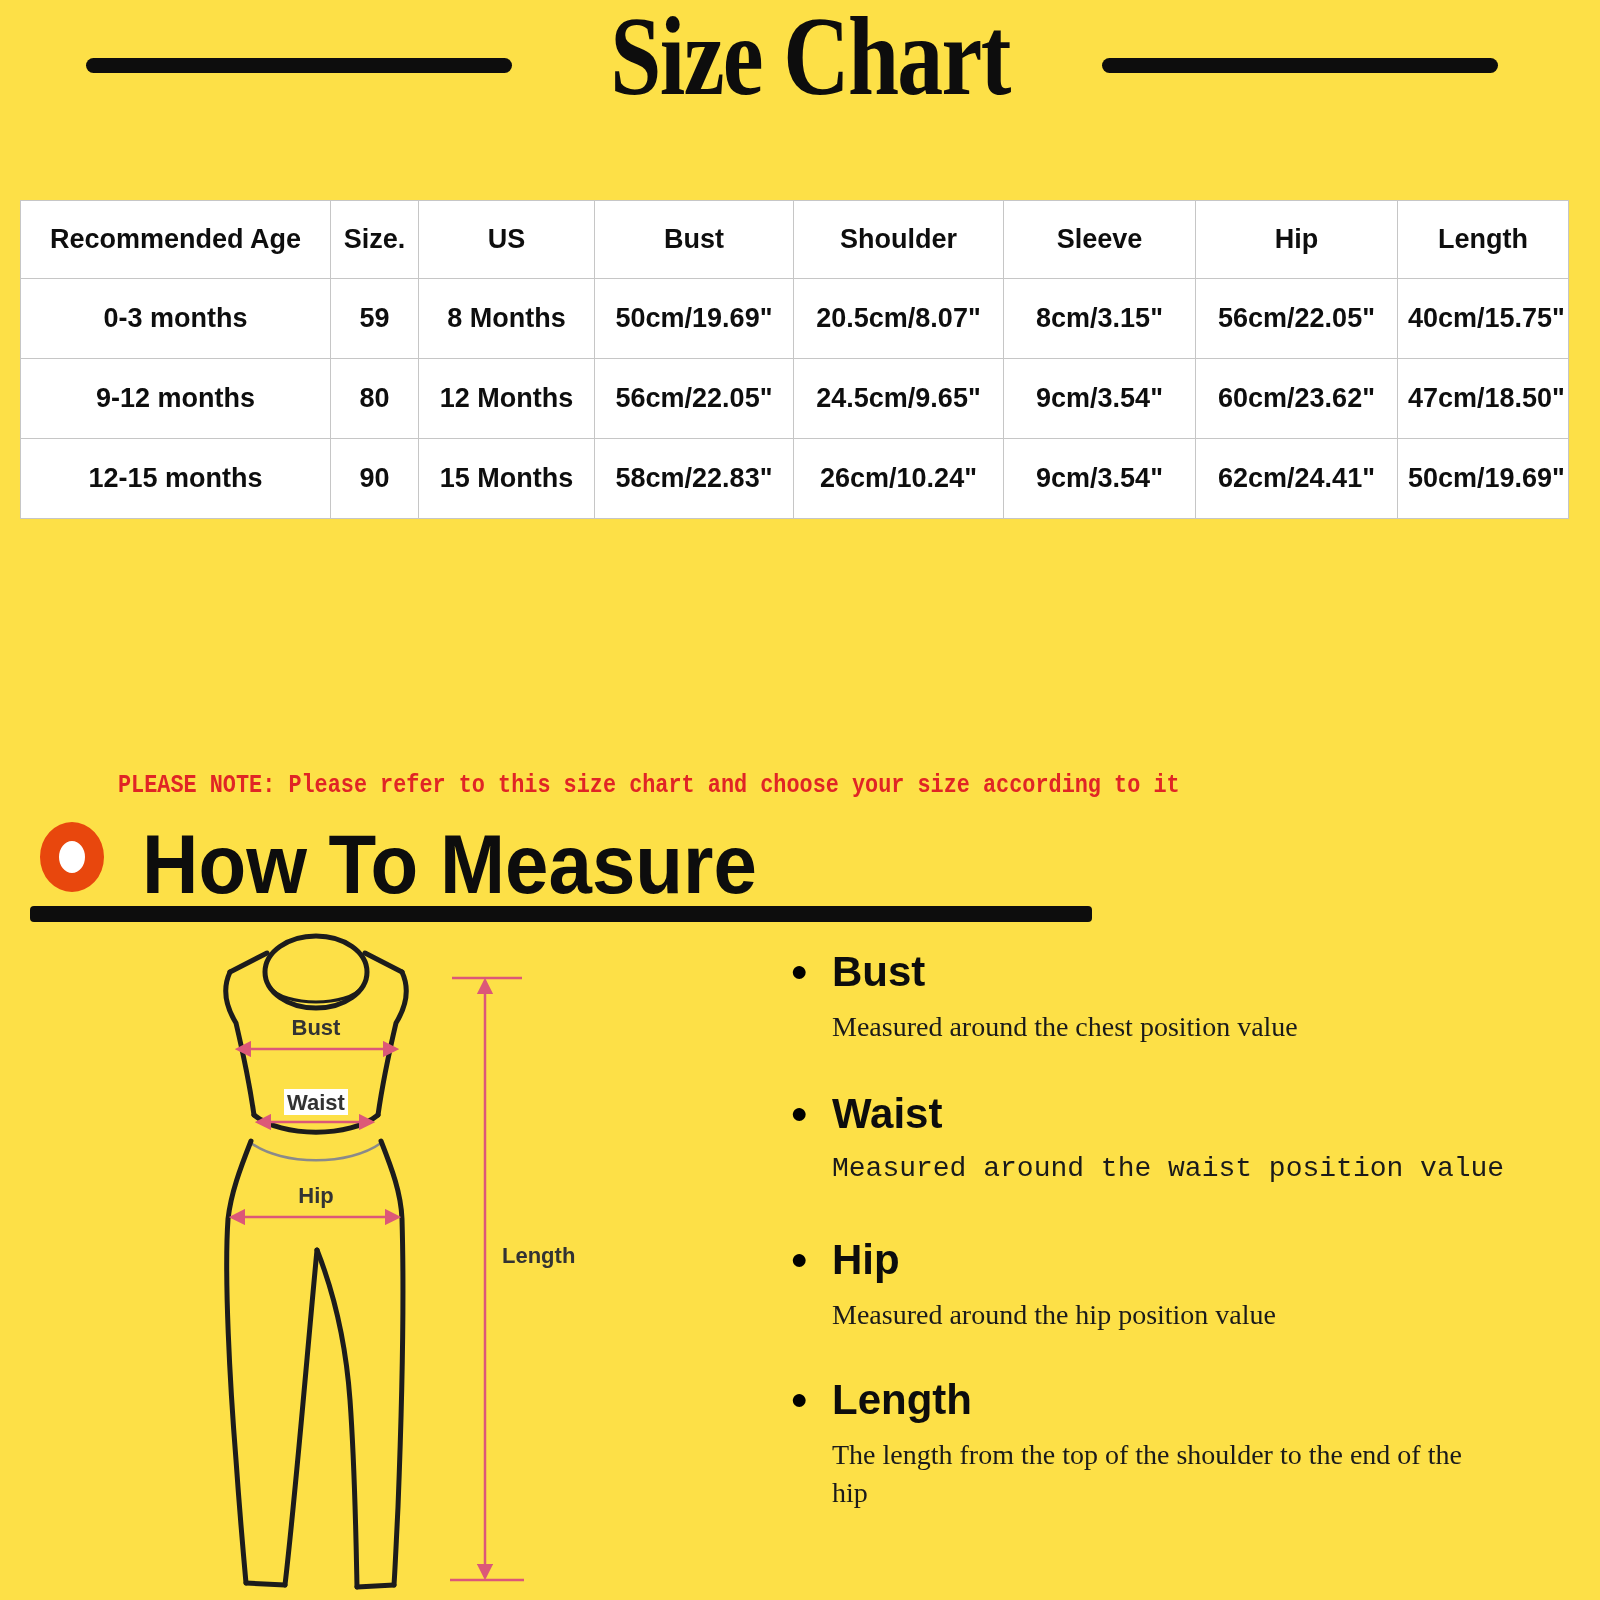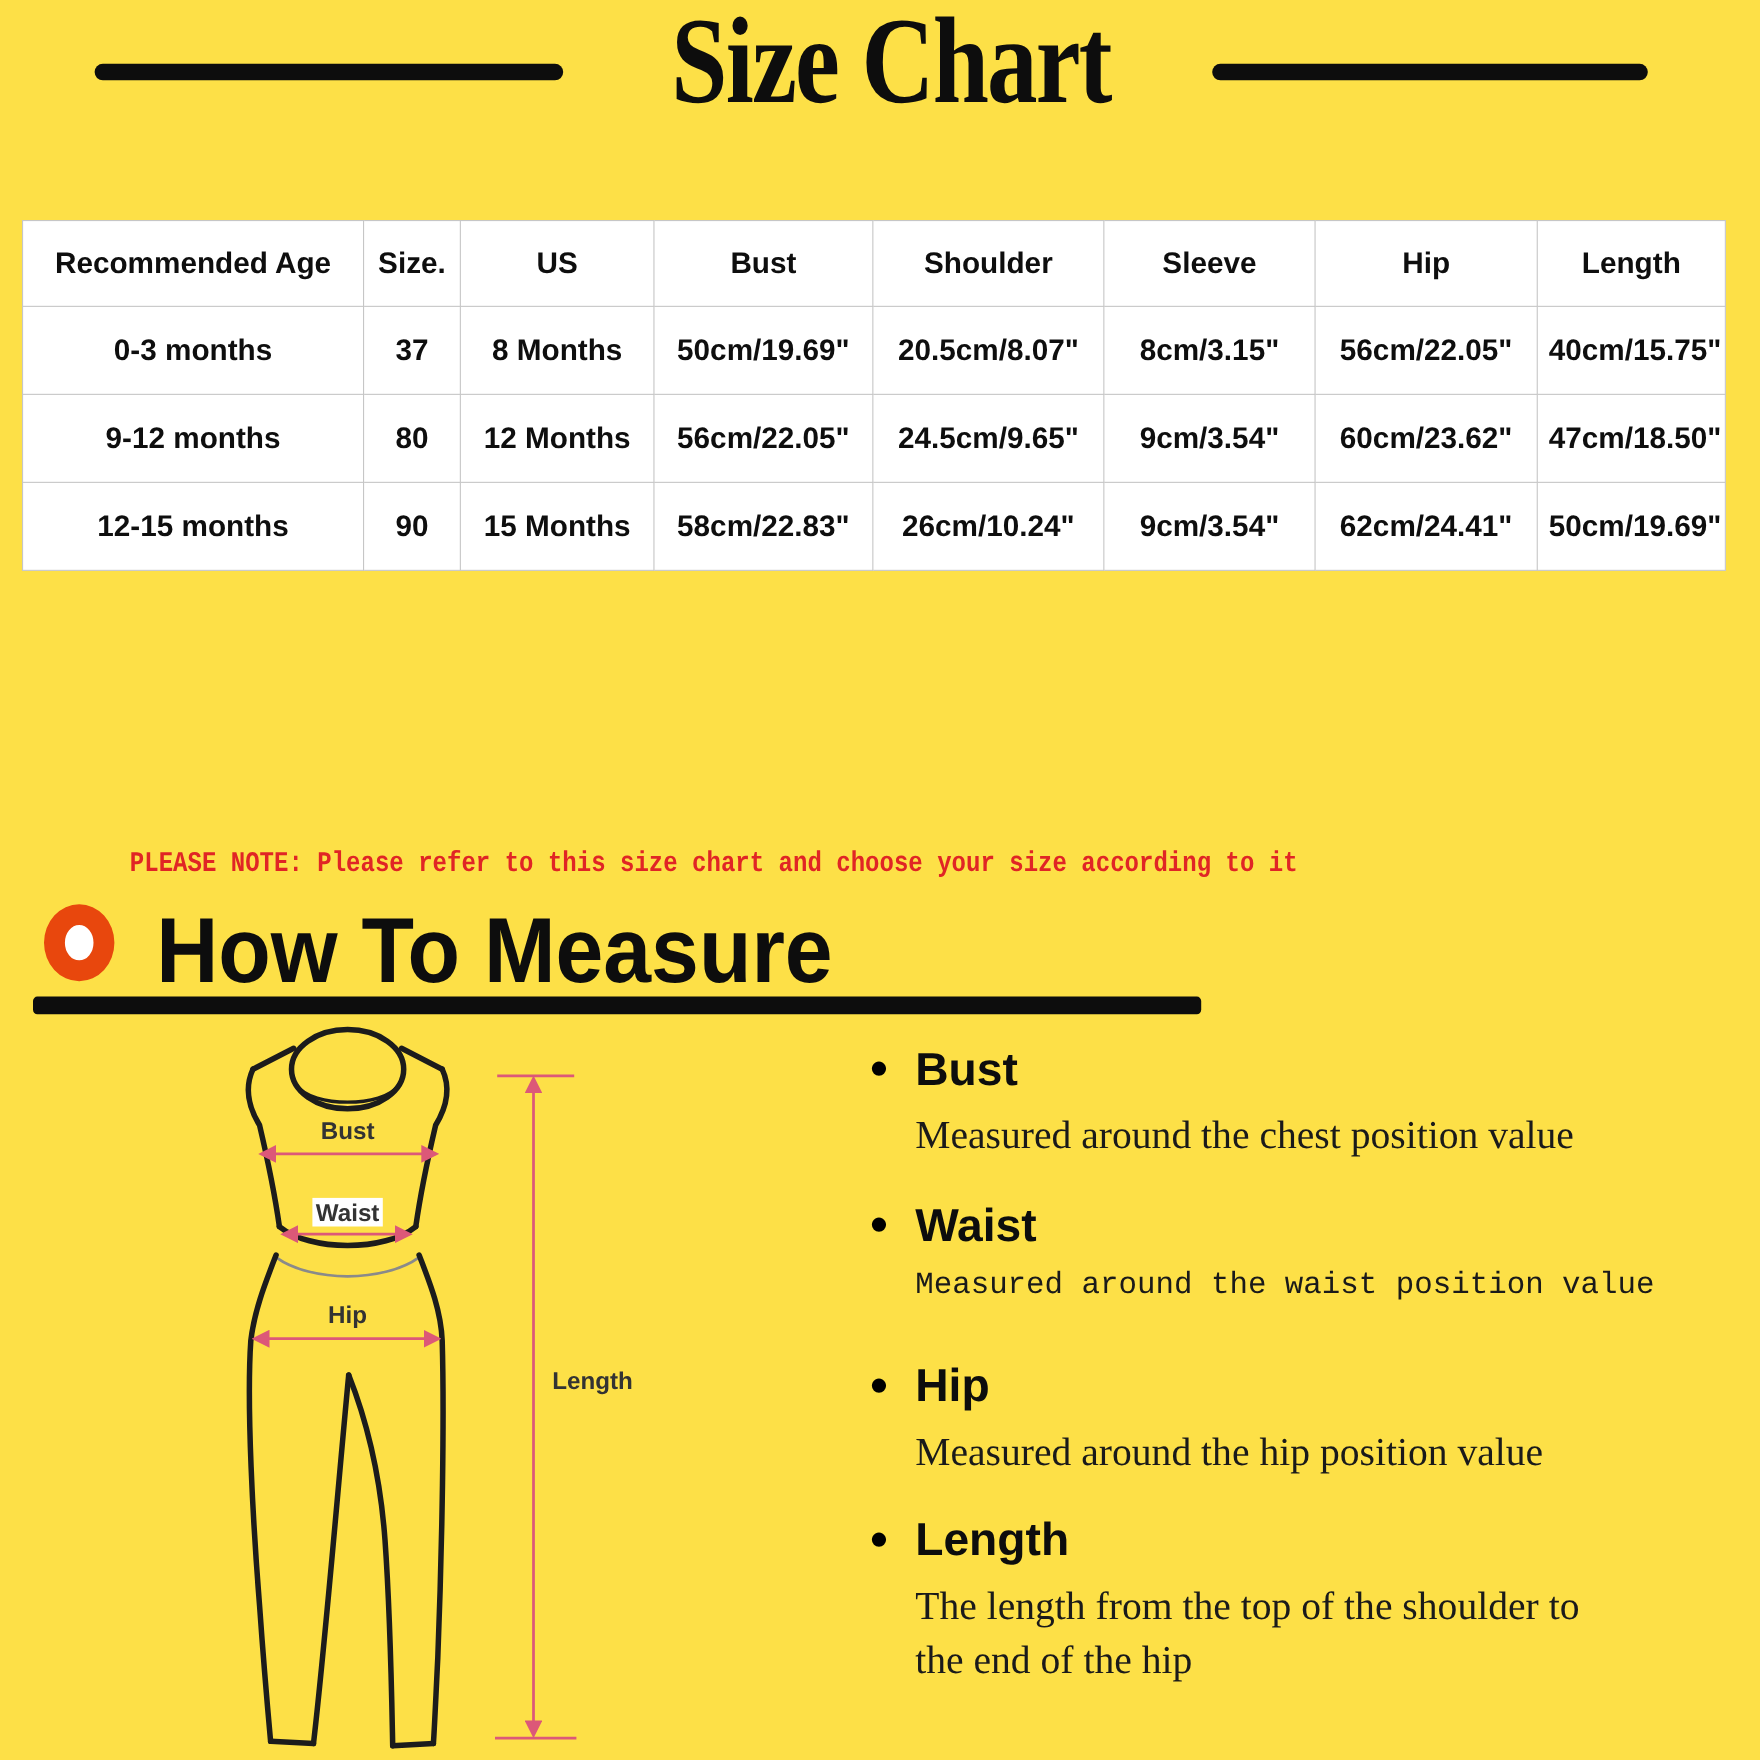--- a/index.html
+++ b/index.html
@@ -36,21 +36,21 @@
                  background:#0d0d0d;border-radius:4px;}
 
   
   .diagram{position:absolute;left:150px;top:925px;width:500px;height:690px;}
   .diagram text{font-family:"Liberation Sans",sans-serif;font-weight:bold;fill:#333;font-size:22px;}
 
   
   .m-item{position:absolute;left:790px;width:700px;}
   .m-bullet{position:absolute;left:0;top:8px;font-size:30px;color:#000;line-height:30px;}
   .m-label{position:absolute;left:42px;top:0;font-size:42px;font-weight:bold;color:#0d0d0d;white-space:nowrap;}
-  .m-desc{position:absolute;left:42px;top:60px;font-size:36px;color:#1a1a1a;
+  .m-desc{position:absolute;left:42px;top:60px;font-size:28px;color:#1a1a1a;
           font-family:"Liberation Serif",serif;width:640px;line-height:1.35;}
   .m-desc.mono{font-family:Liberation Mono, monospace;font-size:28px;white-space:nowrap;width:760px;}
   #sec-bust{top:948px;} #sec-waist{top:1090px;} #sec-hip{top:1236px;} #sec-length{top:1376px;}
 </style>
 </head>
 <body>
 
 <div id="page">
 
   <div class="title-bar left"></div>
@@ -77,21 +77,21 @@
             <th>Bust</th>
             <th>Shoulder</th>
             <th>Sleeve</th>
             <th>Hip</th>
             <th>Length</th>
           </tr>
         </thead>
       <tbody>
           <tr>
             <td>0-3 months</td>
-            <td>37</td>
+            <td>59</td>
             <td>8 Months</td>
             <td>50cm/19.69"</td>
             <td>20.5cm/8.07"</td>
             <td>8cm/3.15"</td>
             <td>56cm/22.05"</td>
             <td>40cm/15.75"</td>
           </tr>
           <tr>
             <td>9-12 months</td>
             <td>80</td>

